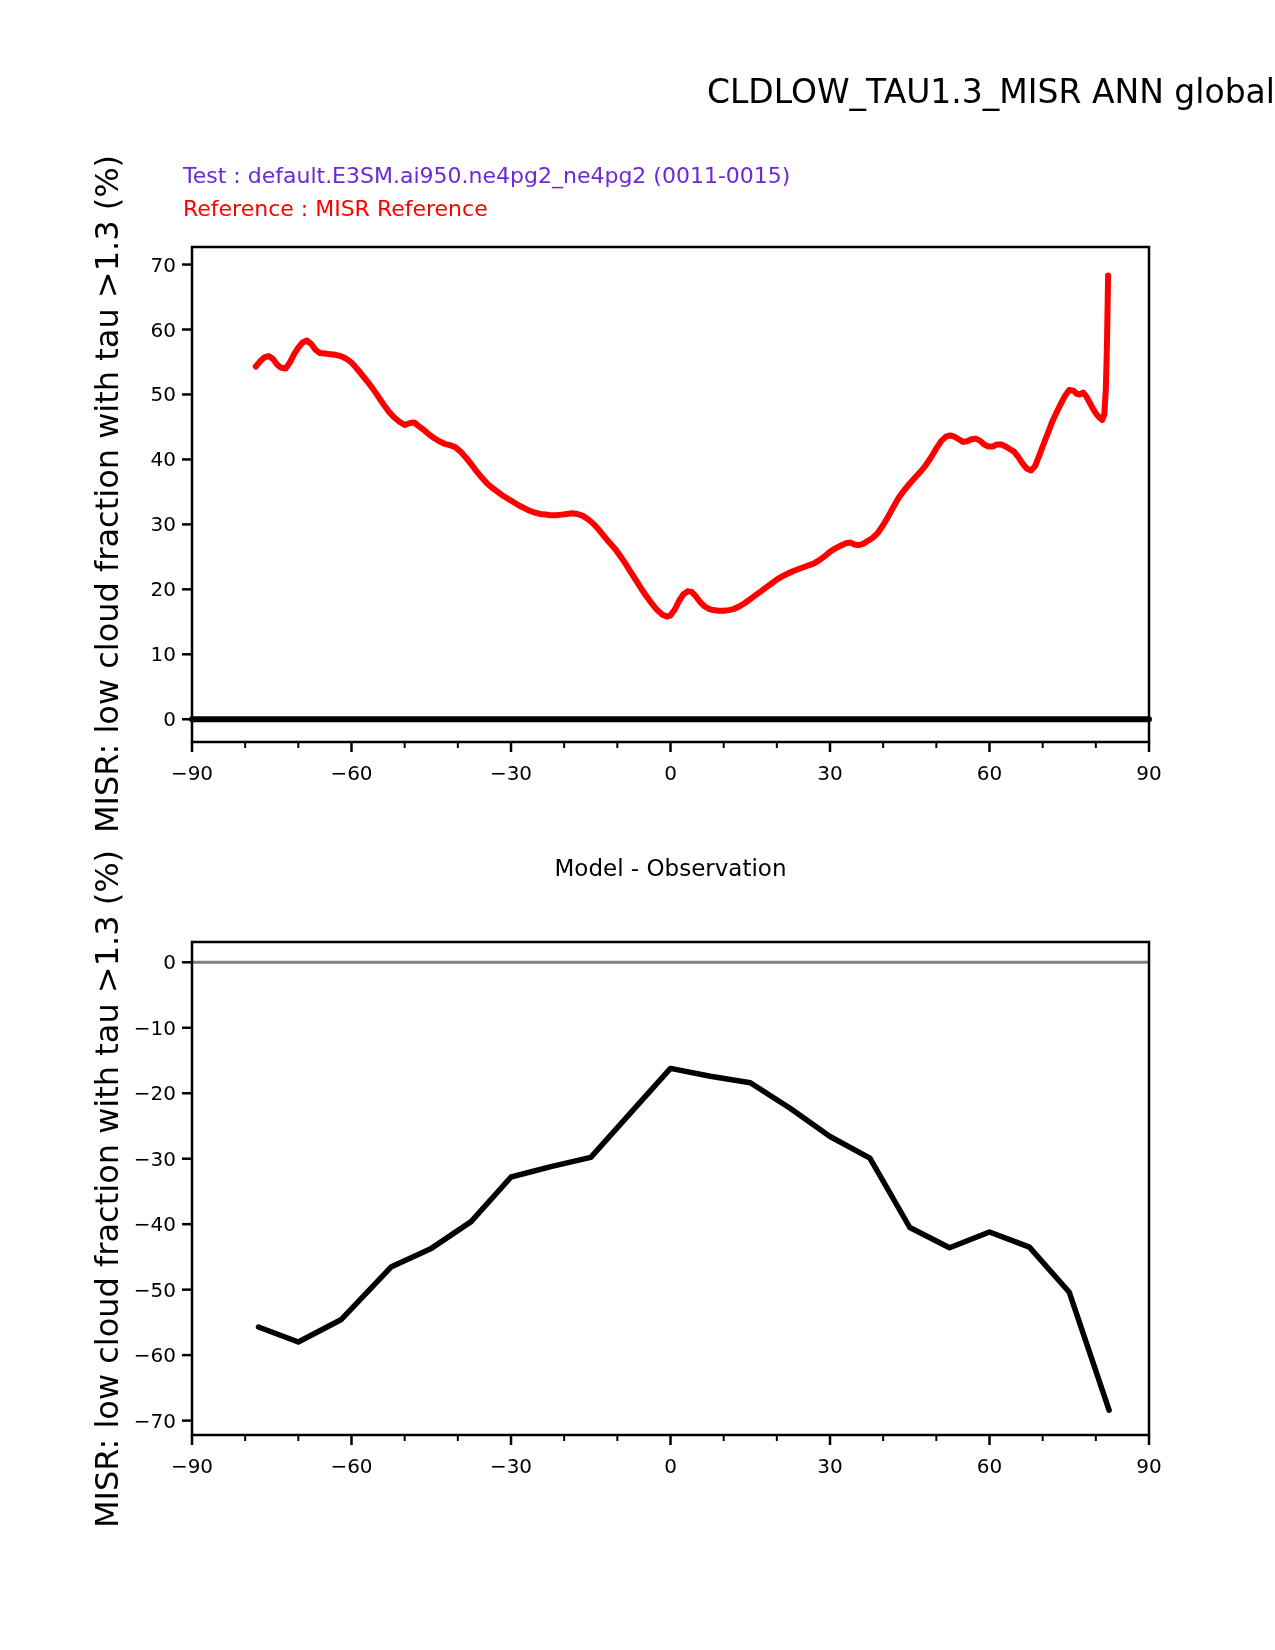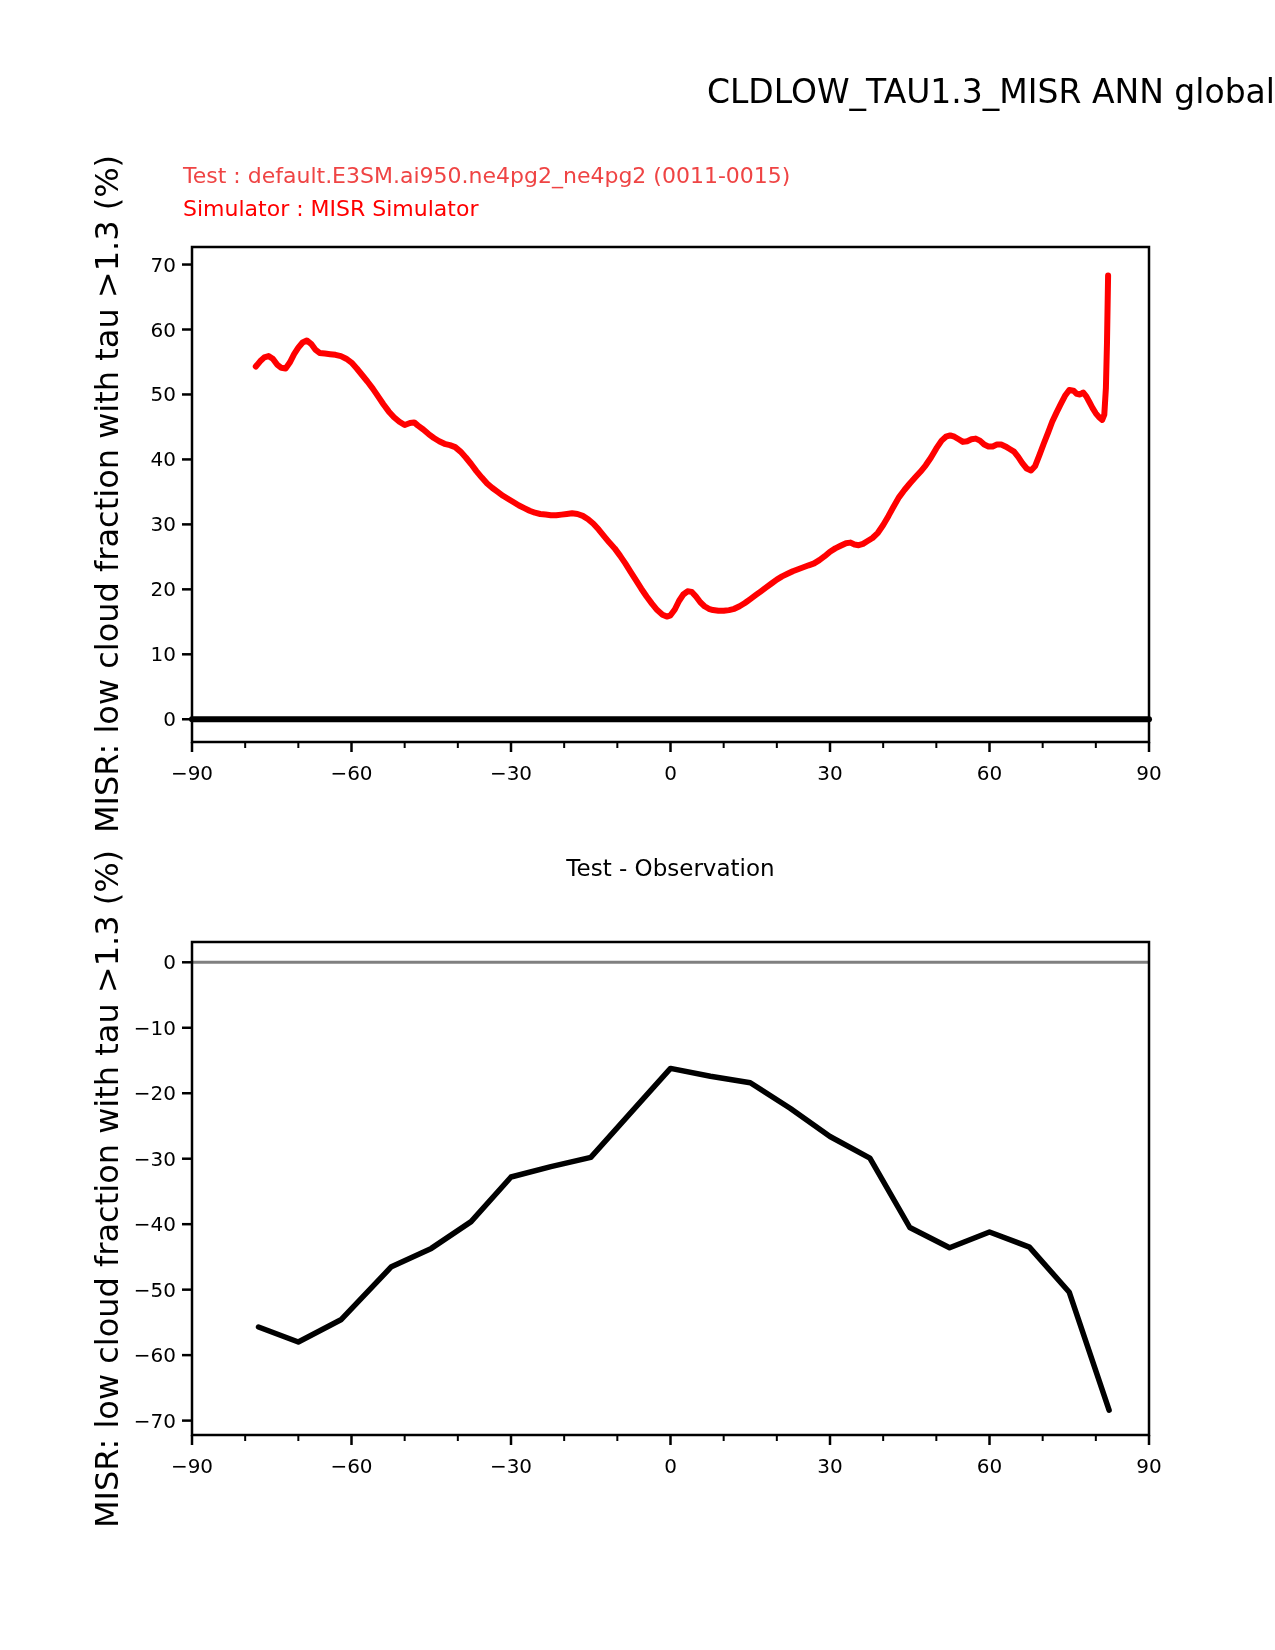--- a/index.html
+++ b/index.html
@@ -16,21 +16,21 @@
     left: 0; top: 72px; width: 1275px;
     text-align: right;
     font-size: 33px;
     color: #000000;
     white-space: nowrap;
   }
   .test-line {
     position: absolute;
     left: 183px; top: 163px;
     font-size: 22px;
-    color: #ef4444;
+    color: #6d28d9;
     white-space: nowrap;
   }
   .ref-line {
     position: absolute;
     left: 183px; top: 196px;
     font-size: 22px;
     white-space: nowrap;
   }
   .panel2-title {
     position: absolute;
@@ -149,21 +149,21 @@
       <line x1="192" y1="1355.124833997344" x2="182" y2="1355.124833997344" stroke="#000000" stroke-width="2.5"></line>
       <text x="176" y="1362.124833997344" text-anchor="end" class="ticklabel">−60</text>
       <line x1="192" y1="1420.5962815405046" x2="182" y2="1420.5962815405046" stroke="#000000" stroke-width="2.5"></line>
       <text x="176" y="1427.5962815405046" text-anchor="end" class="ticklabel">−70</text>
     </svg>
 
   <div class="suptitle">CLDLOW_TAU1.3_MISR ANN global</div>
 
   <div class="test-line">Test : default.E3SM.ai950.ne4pg2_ne4pg2 (0011-0015)</div>
 
-  <div class="ref-line" id="ref-line" style="color: rgb(255, 0, 0);">Simulator : MISR Simulator</div>
+  <div class="ref-line" id="ref-line" style="color: rgb(255, 0, 0);">Reference : MISR Reference</div>
 
   <div class="ylabel ylabel-top">MISR: low cloud fraction with tau &gt;1.3 (%)</div>
 
   <div class="ylabel ylabel-bottom">MISR: low cloud fraction with tau &gt;1.3 (%)</div>
 
-  <div class="panel2-title">Test - Observation</div>
+  <div class="panel2-title">Model - Observation</div>
 
 </div>
 
 </body></html>

